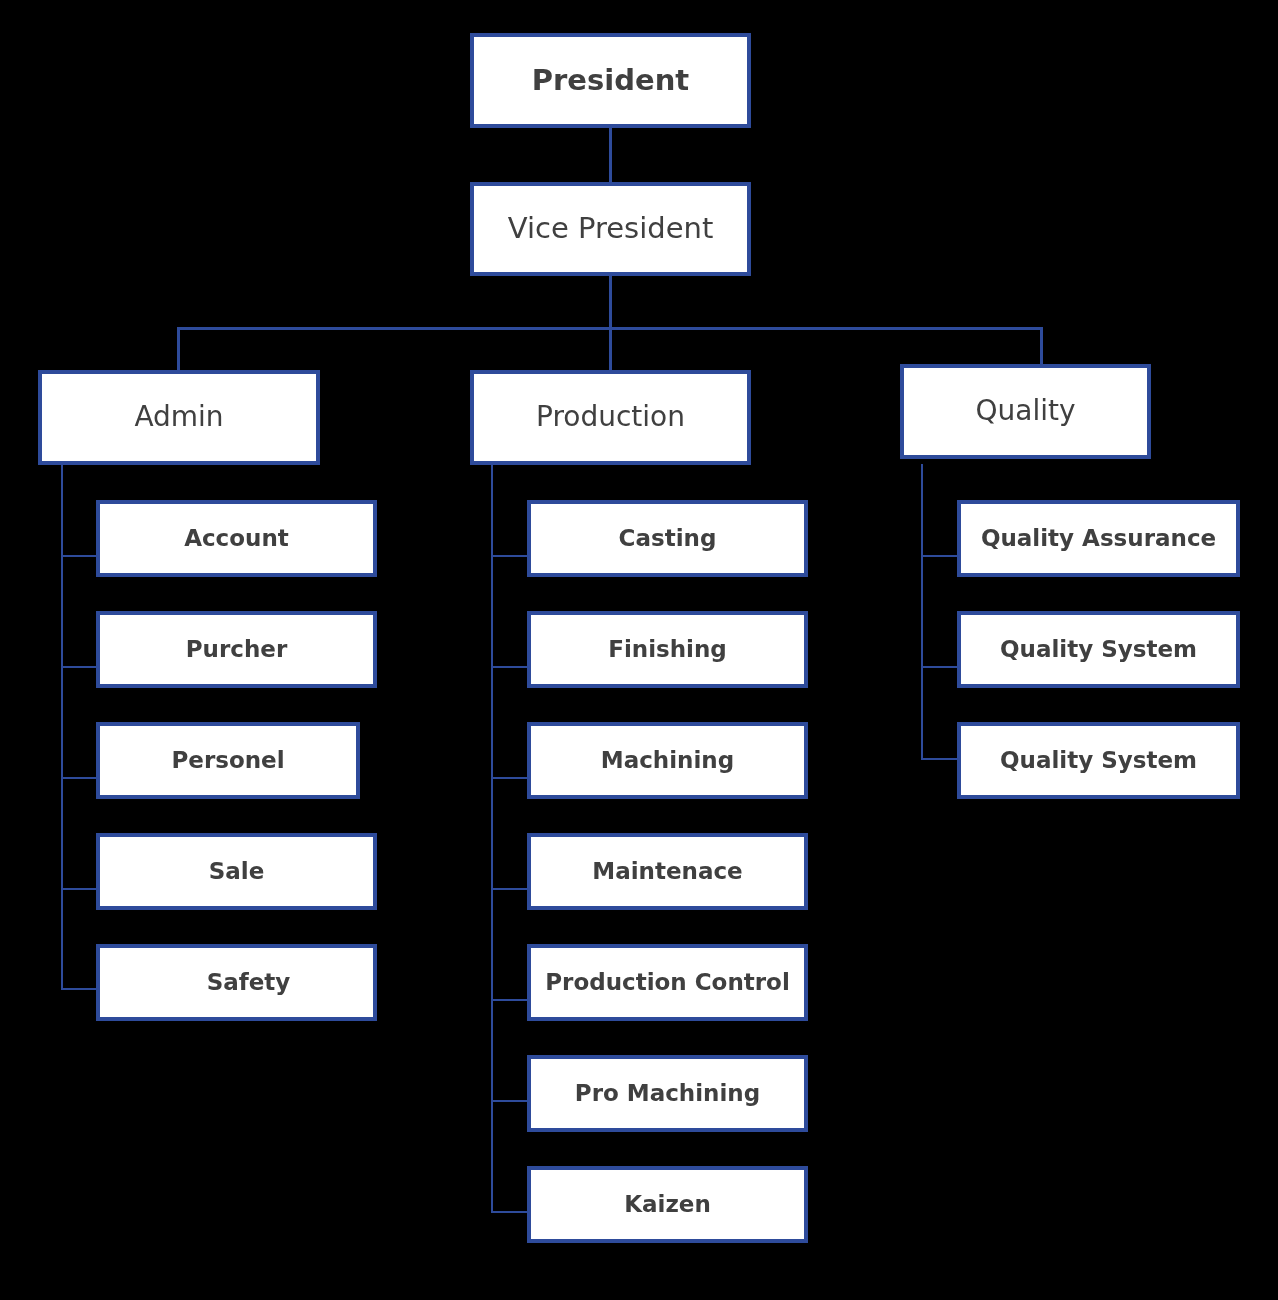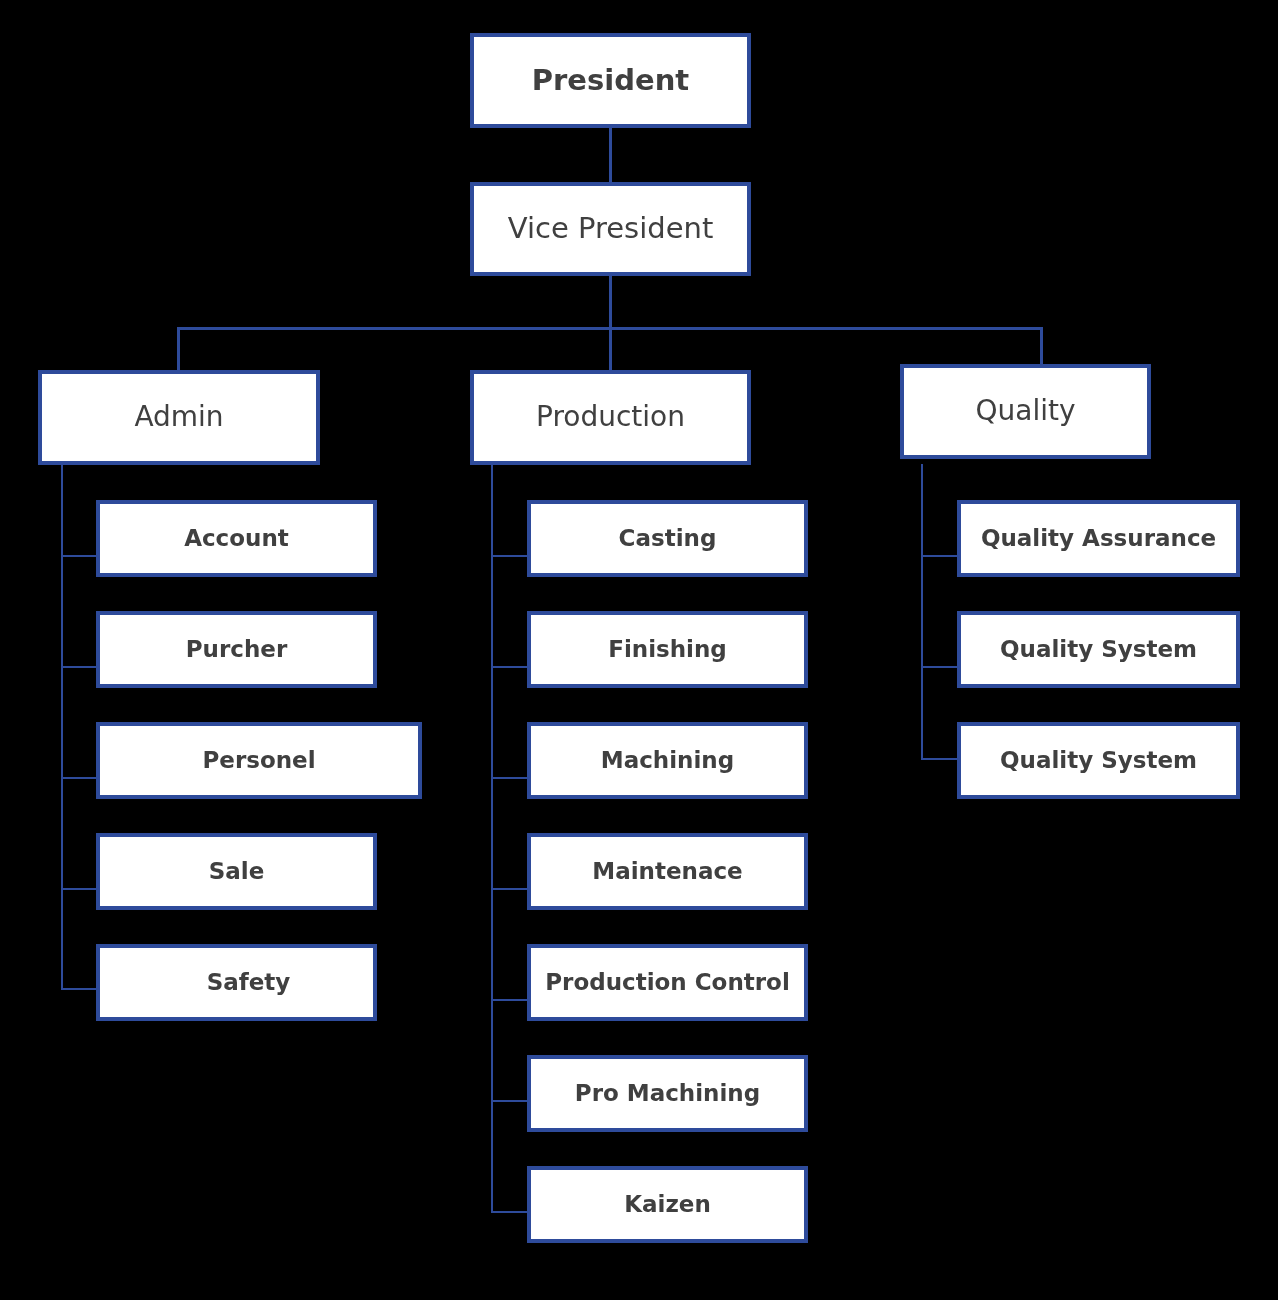--- a/index.html
+++ b/index.html
@@ -110,21 +110,21 @@
   <div class="node lvl-dept" style="left:900px; top:364px; width:251px; height:95px;">
     <span class="node-label">Quality</span>
   </div>
 
   <div class="node lvl-sub" style="left:96px; top:500px; width:281px; height:77px;">
     <span class="node-label">Account</span>
   </div>
   <div class="node lvl-sub" style="left:96px; top:611px; width:281px; height:77px;">
     <span class="node-label">Purcher</span>
   </div>
-  <div class="node lvl-sub" style="left:96px; top:722px; width:326px; height:77px;">
+  <div class="node lvl-sub" style="left:96px; top:722px; width:264px; height:77px;">
     <span class="node-label">Personel</span>
   </div>
   <div class="node lvl-sub" style="left:96px; top:833px; width:281px; height:77px;">
     <span class="node-label">Sale</span>
   </div>
   <div class="node lvl-sub" style="left:96px; top:944px; width:281px; height:77px;padding-left:24px;">
     <span class="node-label">Safety</span>
   </div>
 
   <div class="node lvl-sub" style="left:527px; top:500px; width:281px; height:77px;">

